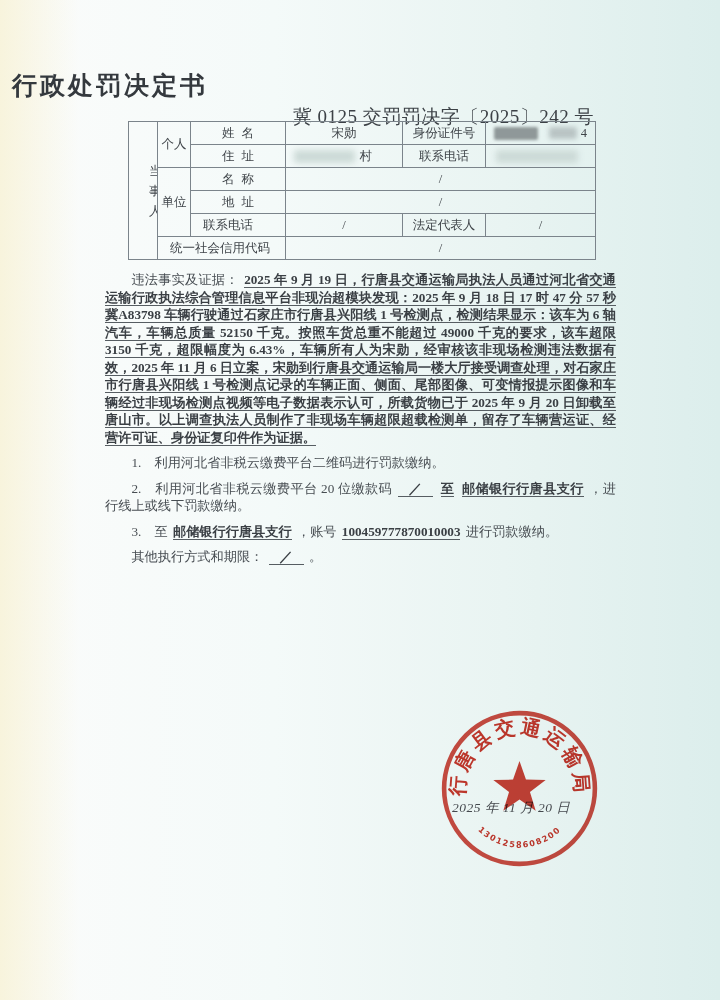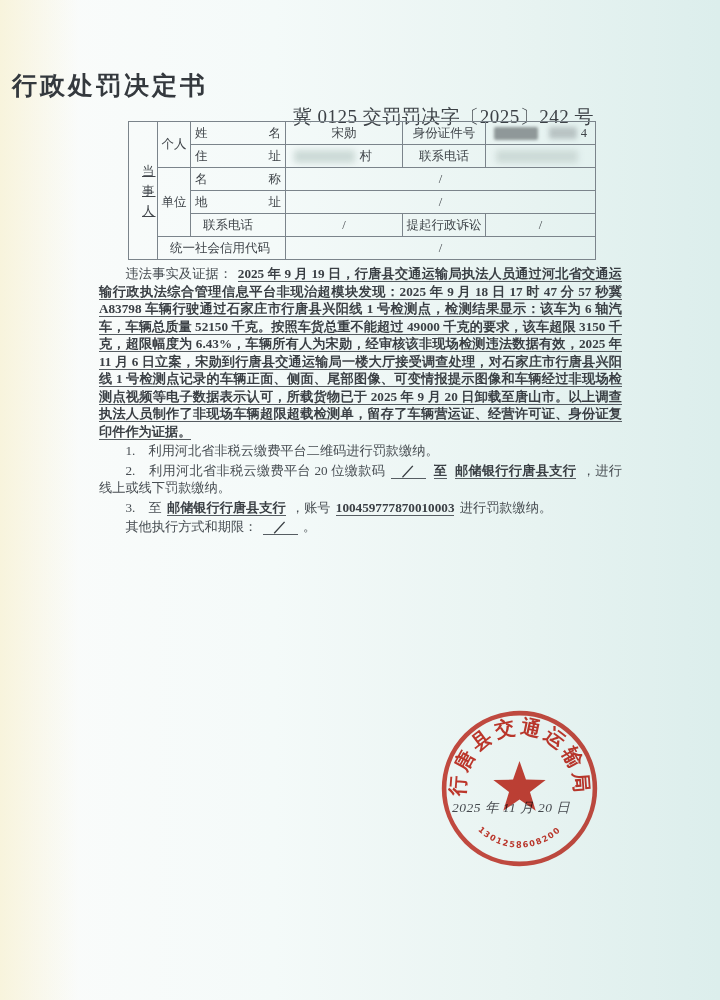--- a/index.html
+++ b/index.html
@@ -13,33 +13,33 @@
   }
   .title{position:absolute;top:69px;left:12px;width:100%;
     font-size:25px;font-weight:700;letter-spacing:3px;color:#34393e;}
   .docnum{position:absolute;top:104px;right:126px;font-size:19px;color:#3c4146;letter-spacing:.5px;}
 
   
   .party{position:absolute;top:121px;left:128px;width:467px;border-collapse:collapse;
     table-layout:fixed;font-size:12.5px;color:#3f4449;}
   .party td{border:1px solid #7b848b;padding:0 2px;height:22px;text-align:center;
     overflow:hidden;white-space:nowrap;}
-  .party td.vhead{white-space:normal;line-height:1.6;padding:0 13px;letter-spacing:1px;text-decoration:underline;}
-  .party td.lbl2{text-align:justify;text-align-last:justify;padding:0 4px;white-space:normal;}
+  .party td.vhead{white-space:normal;line-height:1.6;padding:0 20px;letter-spacing:1px;}
+  .party td.lbl2{text-align:justify;text-align-last:justify;padding:0 31px;white-space:normal;}
   .party td.lbl-left{text-align:left;padding-left:12px;}
   .cellflex{display:flex;align-items:center;height:100%;}
   .rd{display:inline-block;border-radius:2px;}
   .rd-dark{background:#8f9899;filter:blur(1.5px);width:44px;height:13px;}
   .rd-mid{background:#b9c4c4;filter:blur(2.5px);width:28px;height:12px;}
   .rd-light{background:#ccdad7;filter:blur(3px);height:13px;}
 
   
   .body-text{position:absolute;top:263px;left:97px;width:527px;
     font-size:13.2px;line-height:17.5px;text-align:justify;color:#474d52;}
-  .body-text p{margin:2px;text-indent:2em;}
+  .body-text p{margin:8px;text-indent:2em;}
   .u{border-bottom:1px solid #565d62;font-weight:600;color:#3a3f44;margin:0 2px;}
   .u-pad{padding:0 11px;}
   .u-strong{font-weight:700;}
 
   .footer-note{position:absolute;top:827px;left:111px;font-size:13px;color:#4b5156;}
   .sign-date{position:absolute;top:799px;left:452px;font-size:13.5px;color:#45494e;letter-spacing:.5px;font-style:italic;}
   .stamp{position:absolute;top:707px;left:438px;width:163px;height:163px;
     mix-blend-mode:multiply;opacity:.93;}
 </style>
 </head>
@@ -97,21 +97,21 @@
       <td class="lbl2">名称</td>
       <td colspan="3">/</td>
     </tr>
     <tr>
       <td class="lbl2">地址</td>
       <td colspan="3">/</td>
     </tr>
     <tr>
       <td class="lbl-left">联系电话</td>
       <td>/</td>
-      <td>提起行政诉讼</td>
+      <td>法定代表人</td>
       <td>/</td>
     </tr>
     <tr>
       <td colspan="2" class="lbl-left">统一社会信用代码</td>
       <td colspan="3">/</td>
     </tr>
   </tbody>
     </table>
 
   <div class="body-text">

